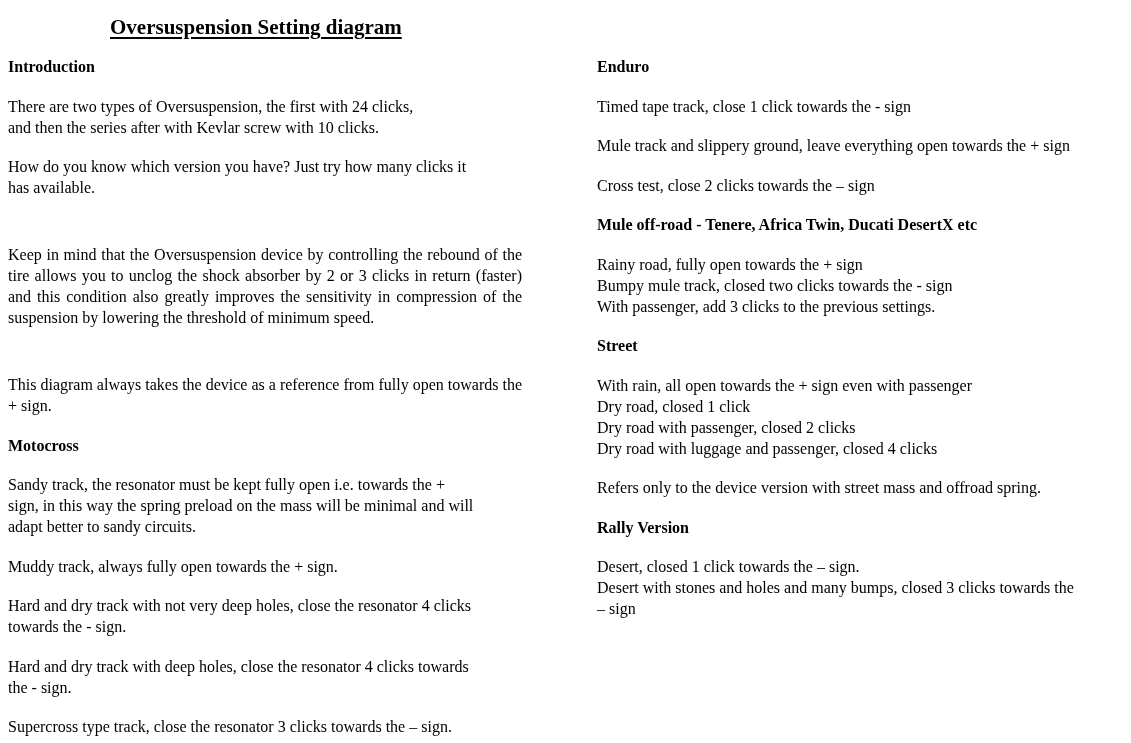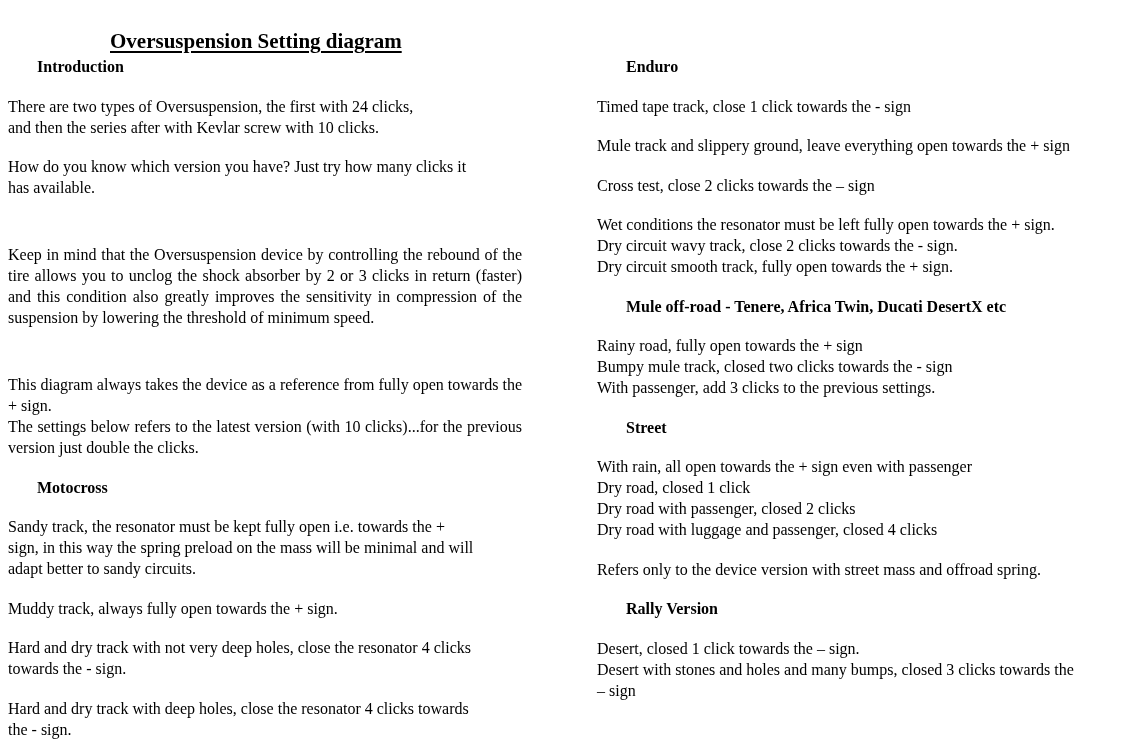--- a/index.html
+++ b/index.html
@@ -11,21 +11,21 @@
     width: 1131px;
     height: 743px;
     position: relative;
     overflow: hidden;
     font-family: "Liberation Serif", "DejaVu Serif", serif;
     color: #000000;
   }
   .page-title {
     position: absolute;
     left: 110px;
-    top: 14px;
+    top: 0;
     font-size: 21px;
     font-weight: bold;
     line-height: 26px;
     text-decoration: underline;
     text-underline-offset: 3px;
     white-space: nowrap;
   }
   .col {
     position: absolute;
     top: 56px;
@@ -38,21 +38,20 @@
     left: 597px;
     width: 534px;
   }
   .block {
     margin: 0 0 18.5px 0;
     font-size: 16px;
     line-height: 21px;
   }
   .heading {
     font-weight: bold;
-    margin-left: 29px;
   }
   .para {
     white-space: pre-line;
   }
   .para.justify {
     white-space: normal;
     text-align: justify;
     margin-top: 46px;
   }
 </style>
@@ -65,42 +64,38 @@
     <div class="block heading">Introduction</div>
     <div class="block para">There are two types of Oversuspension, the first with 24 clicks,
 and then the series after with Kevlar screw with 10 clicks.</div>
     <div class="block para">How do you know which version you have? Just try how many clicks it
 has available.</div>
     <div class="block para justify">
       <div>Keep in mind that the Oversuspension device by controlling the rebound of the tire allows you to unclog the shock absorber by 2 or 3 clicks in return (faster) and this condition also greatly improves the sensitivity in compression of the suspension by lowering the threshold of minimum speed.</div>
     </div>
     <div class="block para justify">
       <div>This diagram always takes the device as a reference from fully open towards the + sign.</div>
-      <div>The settings below refers to the latest version (with 10 clicks)...for the previous version just double the clicks.</div>
     </div>
     <div class="block heading">Motocross</div>
     <div class="block para">Sandy track, the resonator must be kept fully open i.e. towards the +
 sign, in this way the spring preload on the mass will be minimal and will
 adapt better to sandy circuits.</div>
     <div class="block para">Muddy track, always fully open towards the + sign.</div>
     <div class="block para">Hard and dry track with not very deep holes, close the resonator 4 clicks
 towards the - sign.</div>
     <div class="block para">Hard and dry track with deep holes, close the resonator 4 clicks towards
 the - sign.</div>
     <div class="block para">Supercross type track, close the resonator 3 clicks towards the – sign.</div>
   </div>
 
 <div class="col col-right">
     <div class="block heading">Enduro</div>
     <div class="block para">Timed tape track, close 1 click towards the - sign</div>
     <div class="block para">Mule track and slippery ground, leave everything open towards the + sign</div>
     <div class="block para">Cross test, close 2 clicks towards the – sign</div>
-    <div class="block para">Wet conditions the resonator must be left fully open towards the + sign.
-Dry circuit wavy track, close 2 clicks towards the - sign.
-Dry circuit smooth track, fully open towards the + sign.</div>
     <div class="block heading">Mule off-road - Tenere, Africa Twin, Ducati DesertX etc</div>
     <div class="block para">Rainy road, fully open towards the + sign
 Bumpy mule track, closed two clicks towards the - sign
 With passenger, add 3 clicks to the previous settings.</div>
     <div class="block heading">Street</div>
     <div class="block para">With rain, all open towards the + sign even with passenger
 Dry road, closed 1 click
 Dry road with passenger, closed 2 clicks
 Dry road with luggage and passenger, closed 4 clicks</div>
     <div class="block para">Refers only to the device version with street mass and offroad spring.</div>

